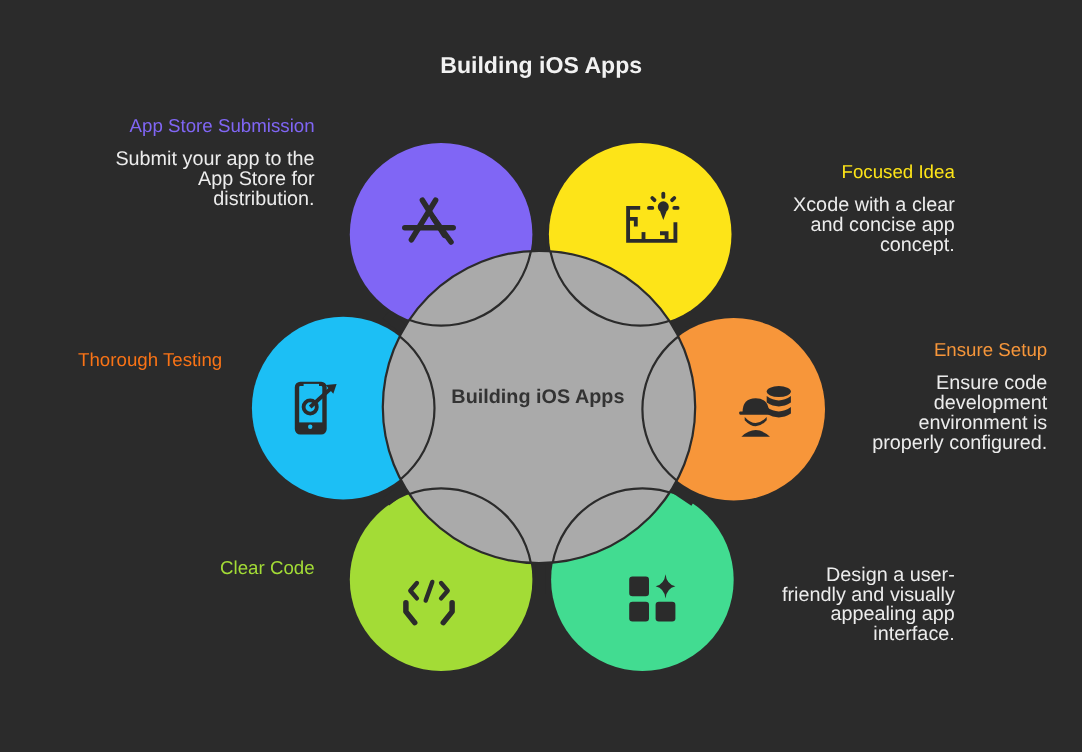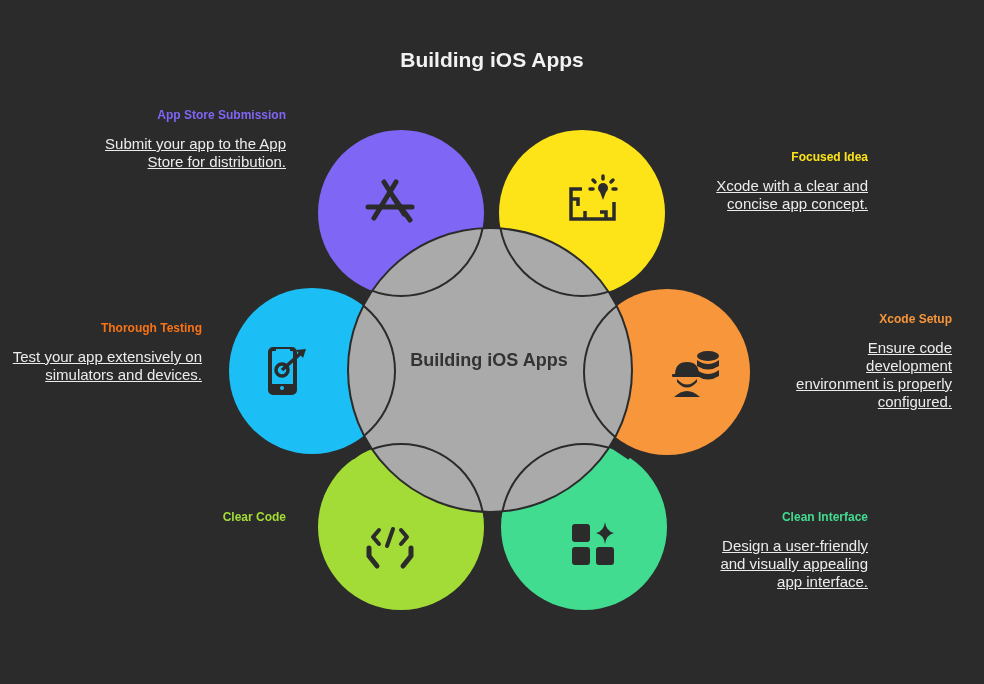--- a/index.html
+++ b/index.html
@@ -10,22 +10,22 @@
       overflow: hidden;
       font-family: "Liberation Sans", "DejaVu Sans", sans-serif;
     }
     .title {
       position: absolute; left: 0; top: 48px; width: 984px;
       text-align: center; color: #f2f2f2;
       font-size: 21px; font-weight: bold;
     }
     svg.diagram { position: absolute; left: 0; top: 0; }
     .block { position: absolute; width: 190px; }
-    .block .head { font-size: 12px; font-weight: bold; line-height: 24px; }
-    .block .desc { font-size: 15px; color: #ececec; line-height: 18px; margin-top: 8px; text-decoration: underline; }
+    .block .head { font-size: 17px; font-weight: normal; line-height: 24px; }
+    .block .desc { font-size: 18px; color: #ececec; line-height: 18px; margin-top: 8px; }
     .right { text-align: right; }
     .left { text-align: right; }
     .center-label {
       position: absolute; left: 409px; top: 348px; width: 160px;
       text-align: center; color: #333333;
       font-size: 18px; font-weight: bold; line-height: 24px;
     }
   </style>
 </head>
 <body>
@@ -130,28 +130,26 @@
   <div class="desc">Submit your app to the App Store for distribution.</div>
 </div>
 
 <div class="block left" style="left:698px; top:145px; width:170px;">
   <div class="head" style="color:#fde418;">Focused Idea</div>
   <div class="desc">Xcode with a clear and concise app concept.</div>
 </div>
 
 <div class="block right" style="left:12px; top:316px;">
   <div class="head" style="color:#f97316;">Thorough Testing</div>
-  <div class="desc">Test your app extensively on simulators and devices.</div>
 </div>
 
 <div class="block left" style="left:782px; top:307px; width:170px;">
-  <div class="head" style="color:#f7963a;">Xcode Setup</div>
+  <div class="head" style="color:#f7963a;">Ensure Setup</div>
   <div class="desc">Ensure code development environment is properly configured.</div>
 </div>
 
 <div class="block right" style="left:96px; top:505px;">
   <div class="head" style="color:#a3dc36;">Clear Code</div>
 </div>
 
 <div class="block left" style="left:698px; top:505px; width:170px;">
-  <div class="head" style="color:#42dc91;">Clean Interface</div>
   <div class="desc">Design a user-friendly and visually appealing app interface.</div>
 </div>
 
 </body></html>

